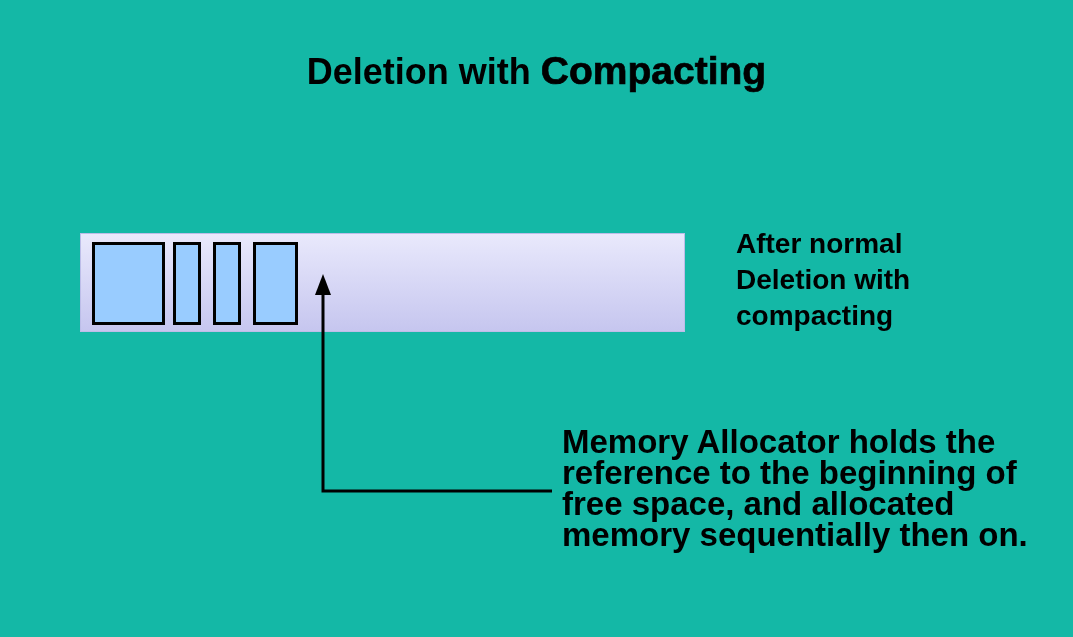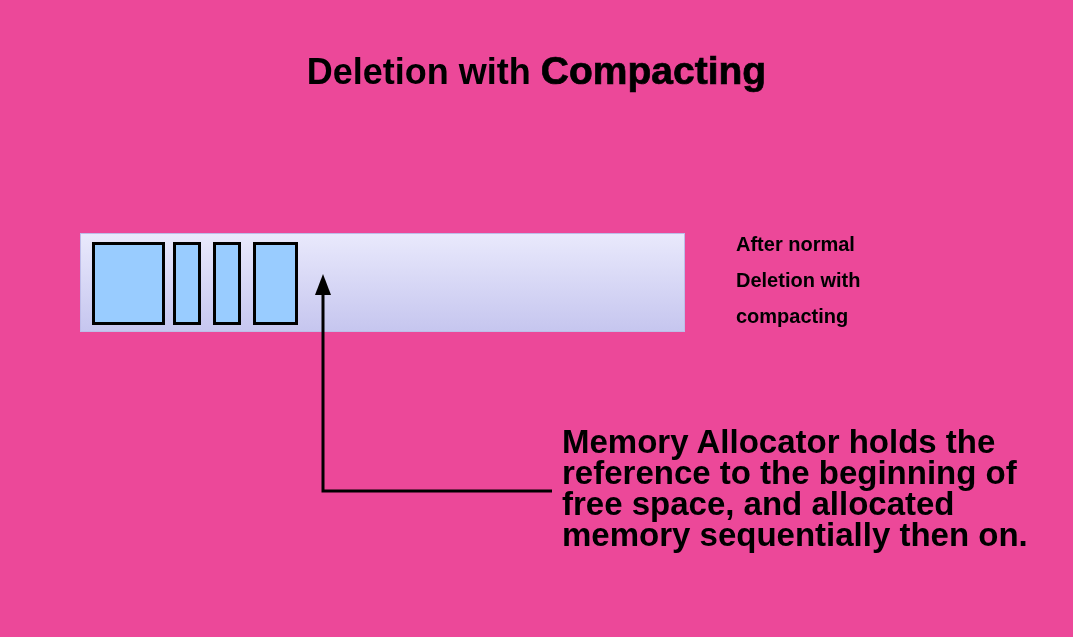--- a/index.html
+++ b/index.html
@@ -4,21 +4,21 @@
 <style>
   html, body {
     margin: 0;
     padding: 0;
     background: #ffffff;
   }
   .slide {
     position: relative;
     width: 1073px;
     height: 637px;
-    background: #ec4899;
+    background: #14b8a6;
     overflow: hidden;
     font-family: "Liberation Sans", "DejaVu Sans", sans-serif;
     color: #000000;
   }
   .title {
     position: absolute;
     top: 48px;
     left: 0;
     width: 100%;
     margin: 0;
@@ -48,21 +48,21 @@
     position: absolute;
     top: 8px;
     height: 83px;
     box-sizing: border-box;
     border: 3px solid #000000;
   }
   .caption {
     position: absolute;
     left: 736px;
     top: 226px;
-    font-size: 20px;
+    font-size: 28px;
     font-weight: 700;
     line-height: 36px;
     white-space: pre-line;
     color: #000000;
   }
   .annotation {
     position: absolute;
     left: 562px;
     top: 426px;
     font-size: 33px;

